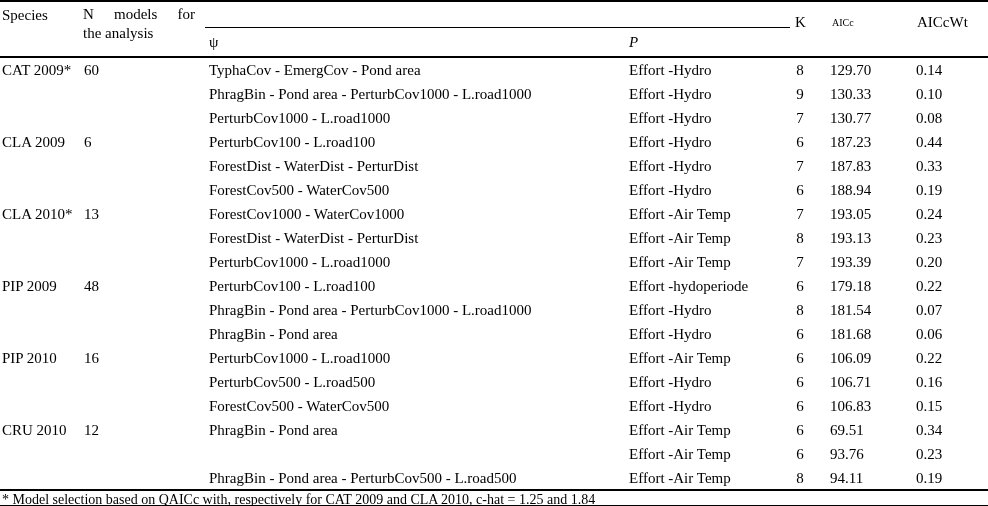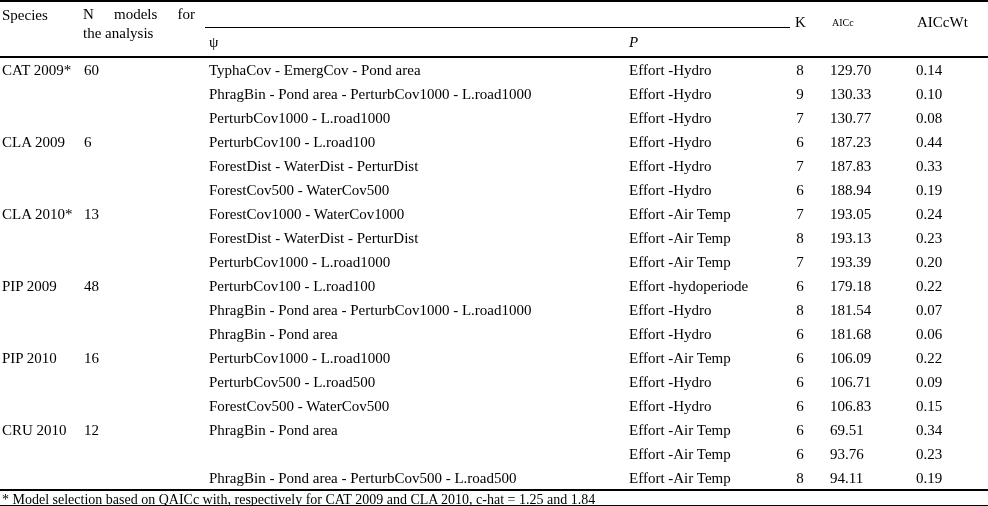--- a/index.html
+++ b/index.html
@@ -281,21 +281,21 @@
         <div class="c-aicc">106.09</div>
         <div class="c-wt">0.22</div>
       </div>
       <div class="row">
         <div class="c-species"></div>
         <div class="c-nmodels"></div>
         <div class="c-psi">PerturbCov500 - L.road500</div>
         <div class="c-p">Effort -Hydro</div>
         <div class="c-k">6</div>
         <div class="c-aicc">106.71</div>
-        <div class="c-wt">0.09</div>
+        <div class="c-wt">0.16</div>
       </div>
       <div class="row">
         <div class="c-species"></div>
         <div class="c-nmodels"></div>
         <div class="c-psi">ForestCov500 - WaterCov500</div>
         <div class="c-p">Effort -Hydro</div>
         <div class="c-k">6</div>
         <div class="c-aicc">106.83</div>
         <div class="c-wt">0.15</div>
       </div>

